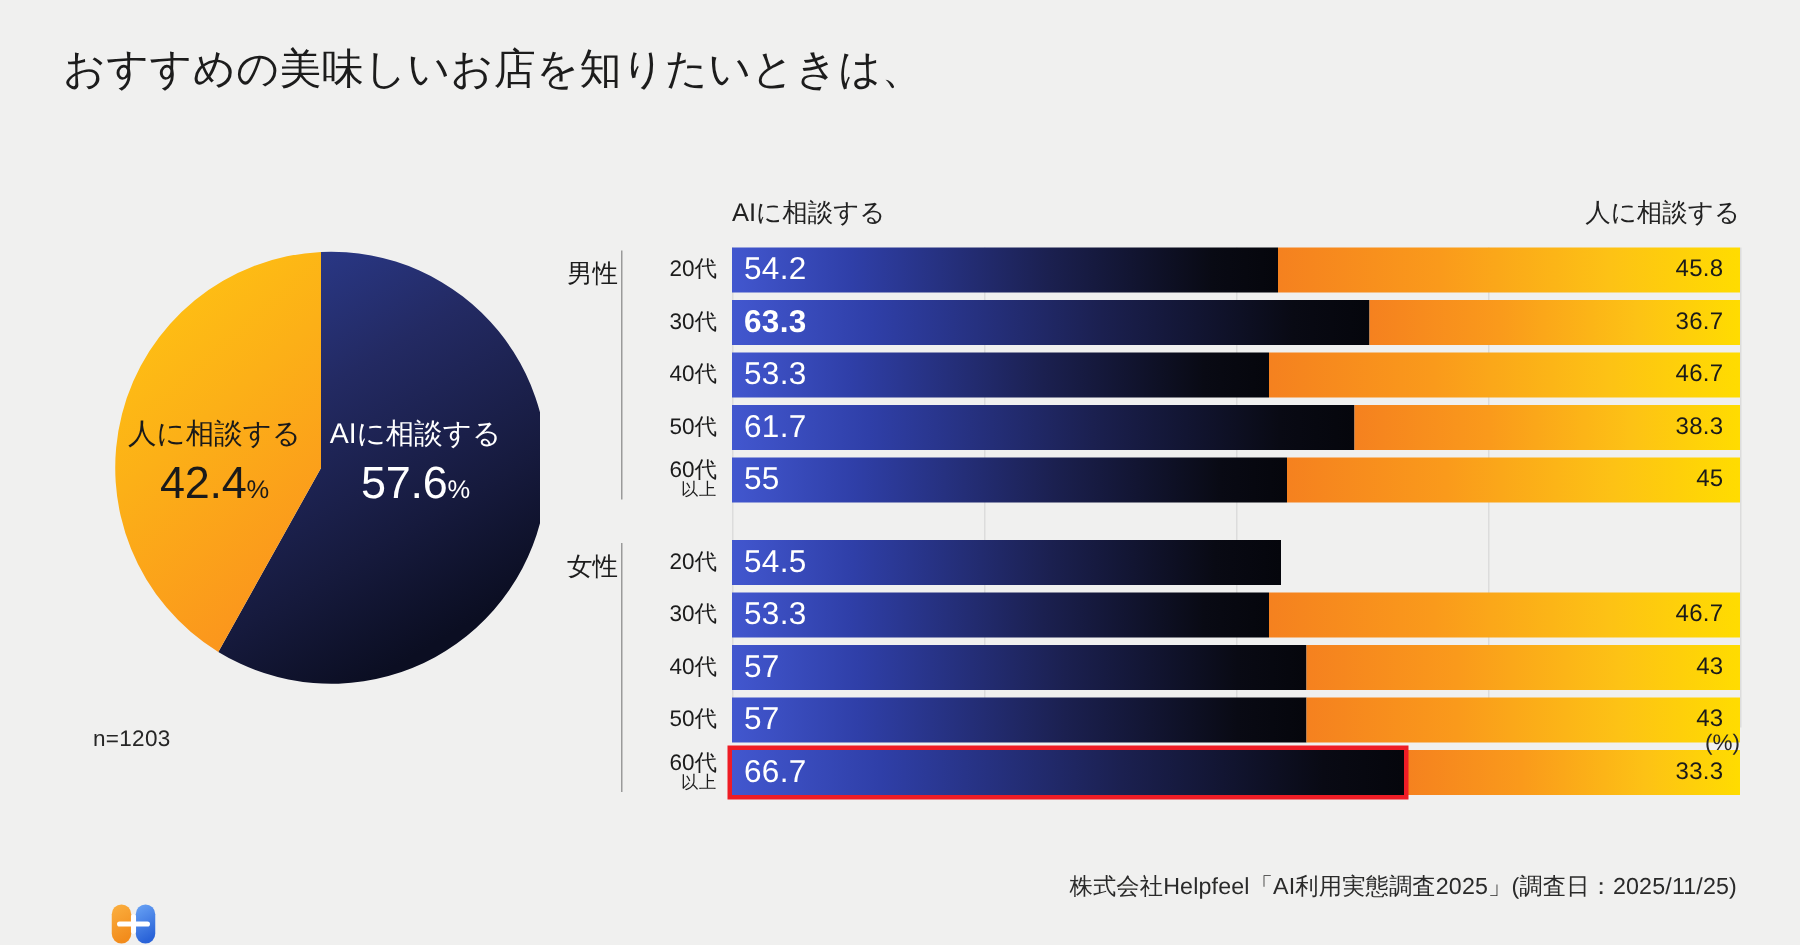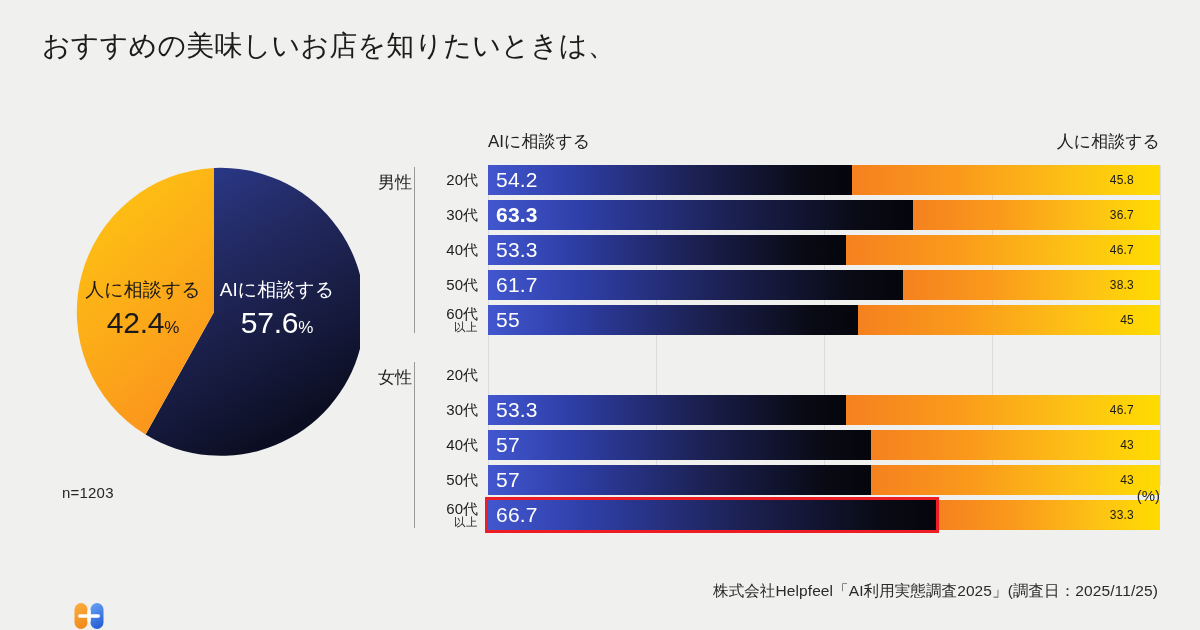--- a/index.html
+++ b/index.html
@@ -197,24 +197,24 @@
     left: 8px;
     top: 50%;
     transform: translateY(-50%);
     font-size: 21px;
     color: #ffffff;
     white-space: nowrap;
     letter-spacing: 0.2px;
   }
   .seg-human .val {
     position: absolute;
-    right: 26px;
+    right: 11px;
     top: 50%;
     transform: translateY(-50%);
-    font-size: 12px;
+    font-size: 16px;
     color: #1a1a1a;
     white-space: nowrap;
     letter-spacing: 0.2px;
   }
   .seg-ai.highlight {
     outline: 3px solid #ee1c25;
     outline-offset: 0px;
     z-index: 3;
   }
 
@@ -380,20 +380,23 @@
               <span class="val">55</span>
             </div>
             <div class="seg-human" style="width: 45%;">
               <span class="val">45</span>
             </div>
           </div>
         </div>
         <div class="bar-row" style="top: 195px;">
           <div class="row-age">20代</div>
           <div class="bar-track">
+            <div class="seg-ai" style="width: 54.5%;">
+              <span class="val">54.5</span>
+            </div>
           </div>
         </div>
         <div class="bar-row" style="top: 230px;">
           <div class="row-age">30代</div>
           <div class="bar-track">
             <div class="seg-ai" style="width: 53.3%;">
               <span class="val">53.3</span>
             </div>
             <div class="seg-human" style="width: 46.7%;">
               <span class="val">46.7</span>

